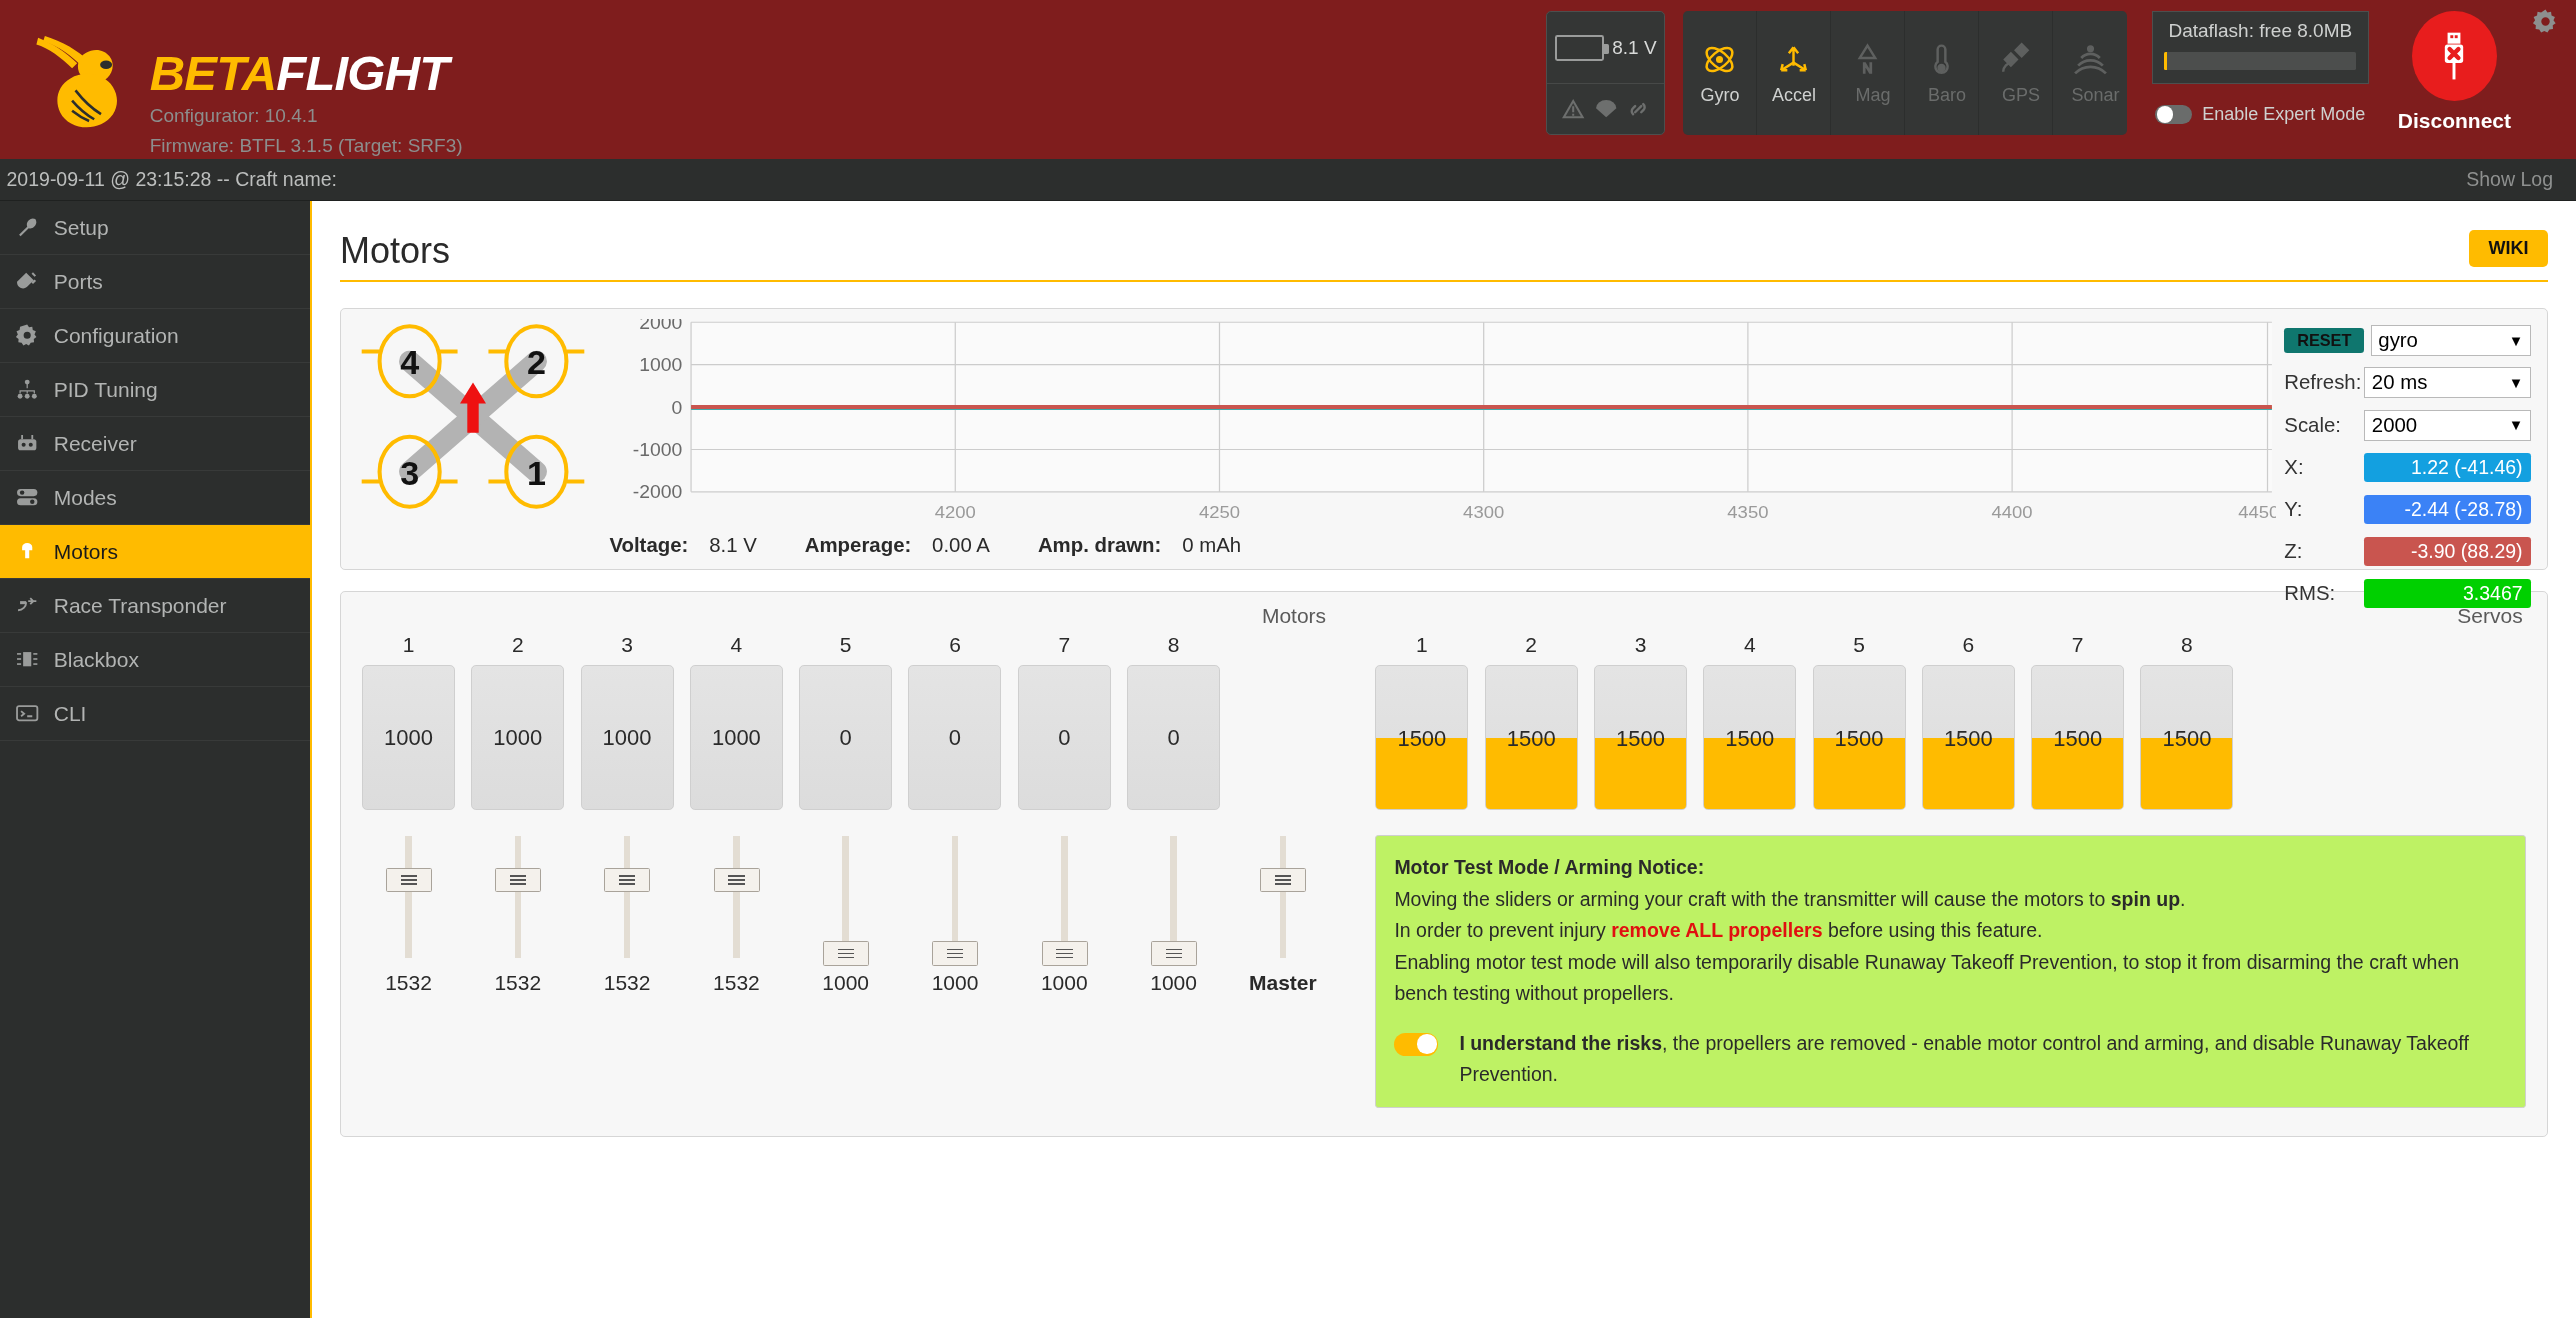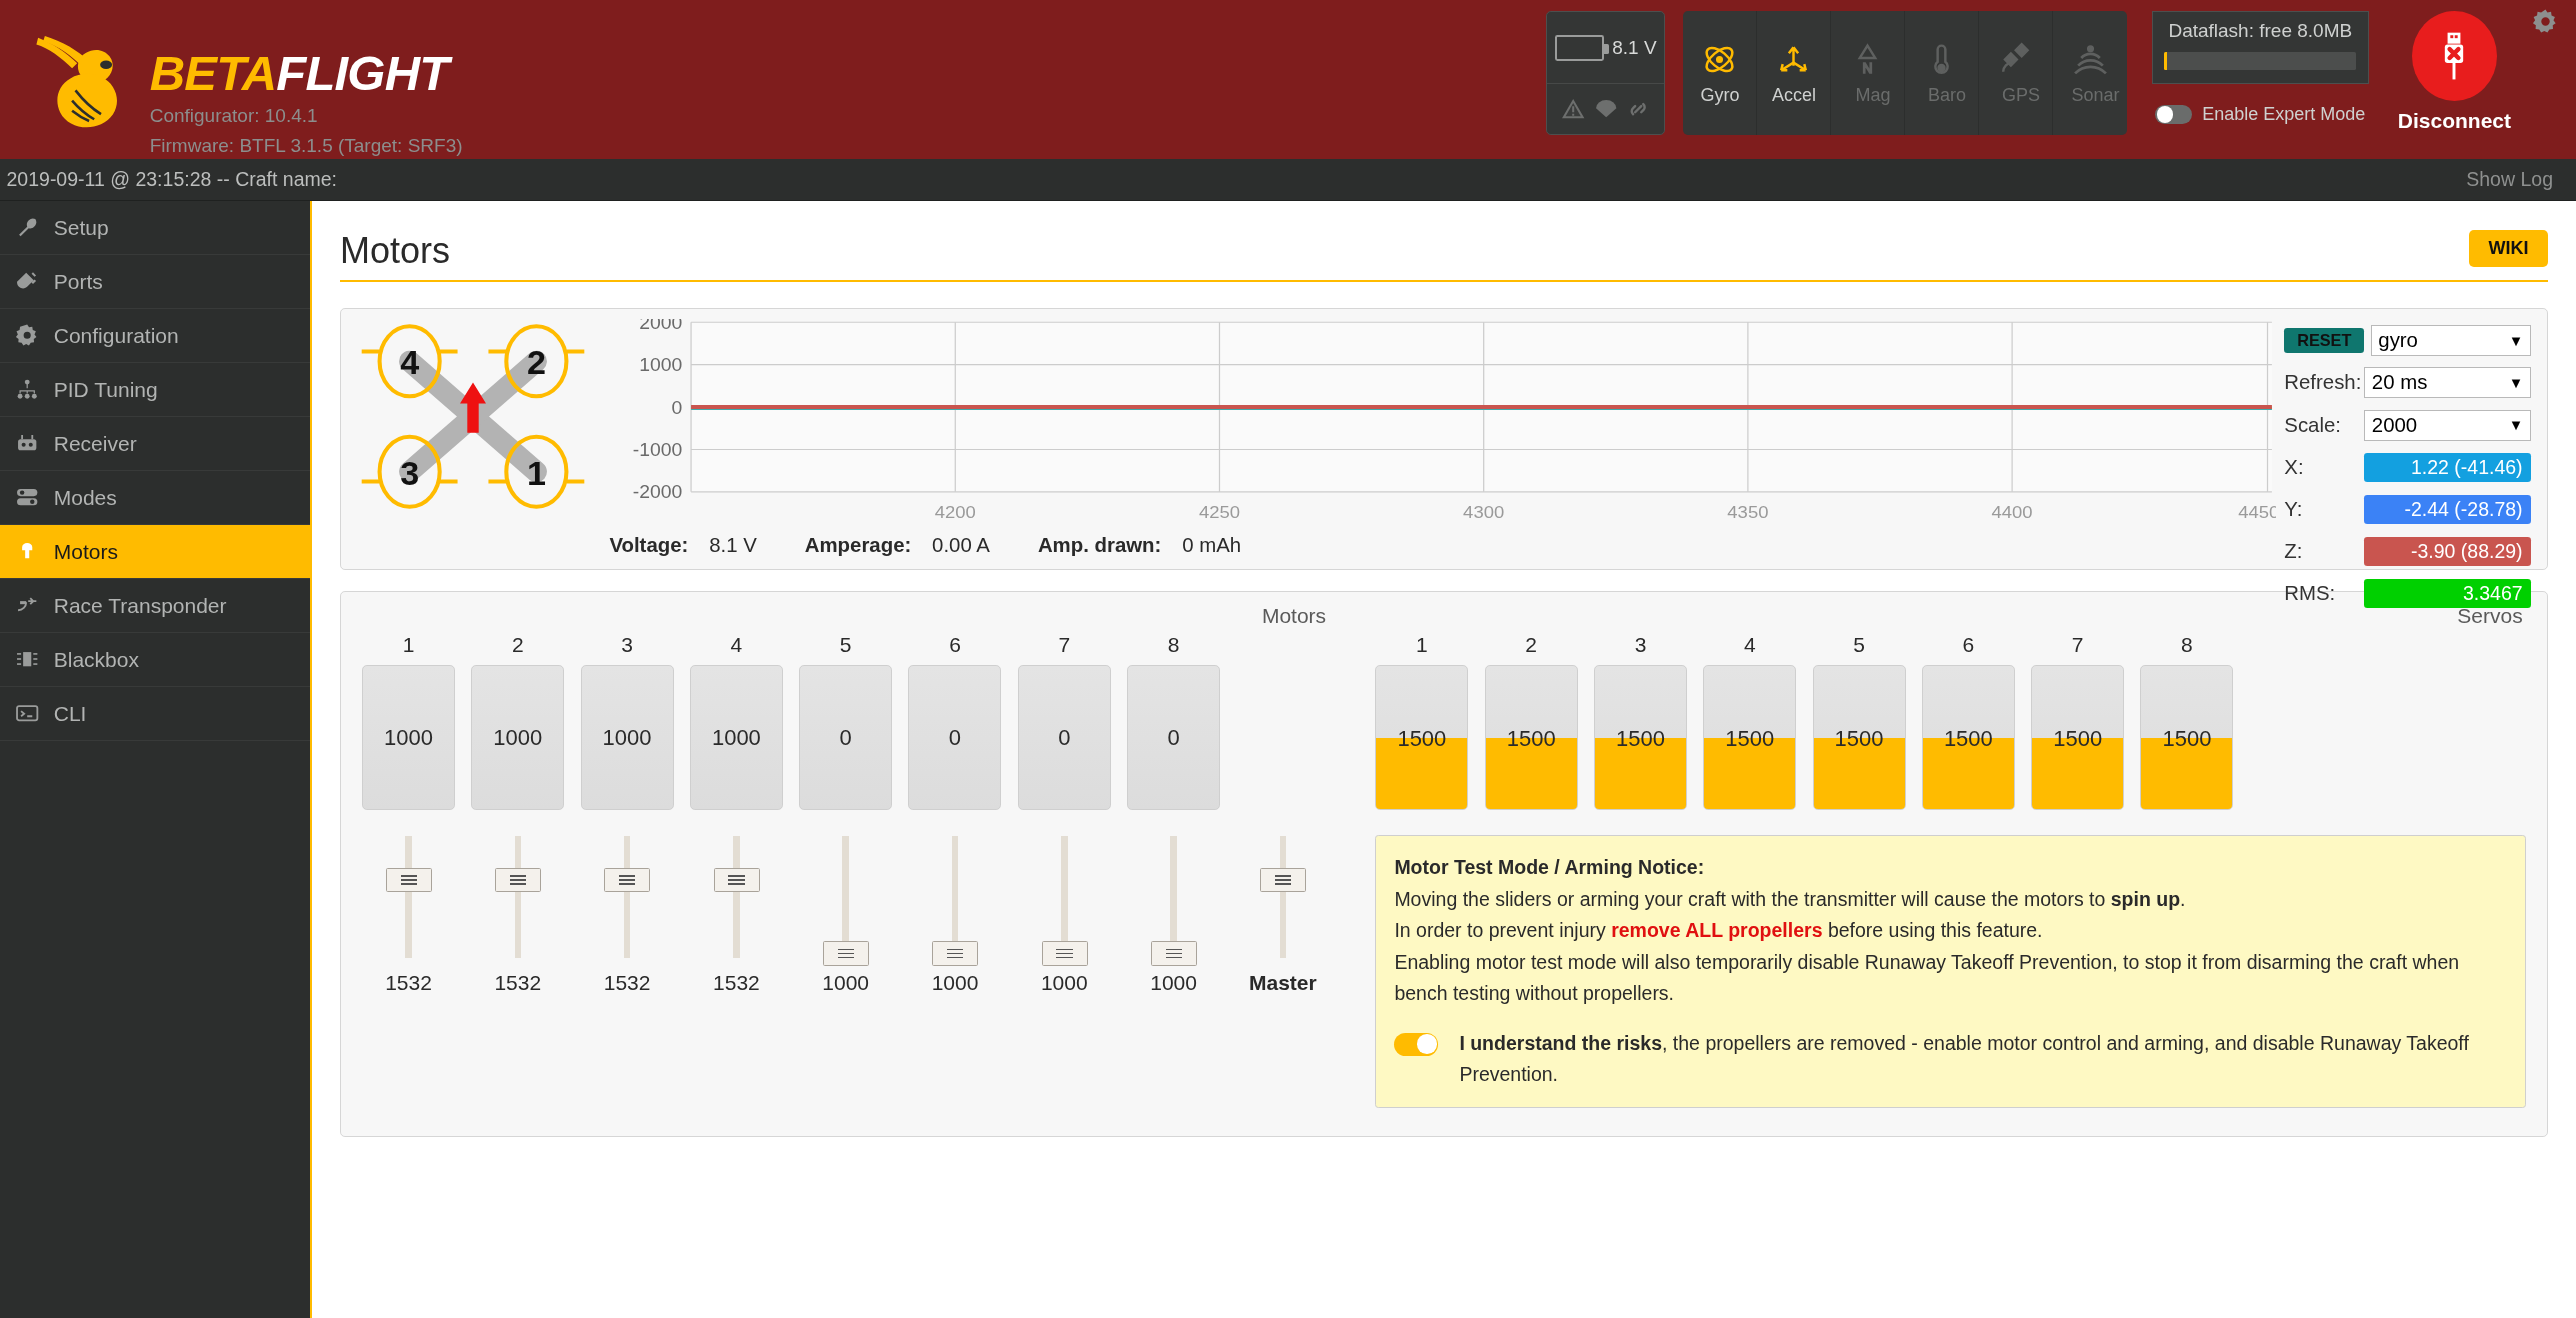--- a/index.html
+++ b/index.html
@@ -154,21 +154,21 @@
     background: #f4f1ec; border: 0.8px solid #a9a39a; border-radius: 1.6px;
     display: flex; align-items: center; justify-content: center;
   }
   .slider-knob .lines { width: 16.3px; }
   .slider-knob .lines i { display:block; height:1.6px; background:#555; margin:2.4px 0; }
   .slider-val { font-size: 21px; color: #2a2a2a; margin-top: 13px; }
   .slider-val.master { font-weight: bold; }
 
   .notice {
     flex: 1; margin-left: 29px; margin-top: 88px; align-self: flex-start;
-    border: 0.8px solid #cfcfcf; border-radius: 3.3px; background: #fef9c3;
+    border: 0.8px solid #cfcfcf; border-radius: 3.3px; background: #bef264;
     padding: 16.3px 18px; font-size: 19.5px; color: #2a2a2a; line-height: 1.62;
   }
   .notice b { font-weight: bold; }
   .notice .red { color: #e01010; font-weight: bold; }
   .notice-title { font-weight: bold; }
   .risk-row { display: flex; align-items: flex-start; margin-top: 18px; }
   .toggle-lg { width: 44px; height: 23px; border-radius: 11.4px; background: #ffbb00; position: relative; flex: none; margin-top: 4.9px; }
   .toggle-lg .knob { position:absolute; right:1.6px; top:1.6px; width:19.5px; height:19.5px; border-radius:50%; background:#fff; }
   .risk-text { margin-left: 21px; }
 </style>

